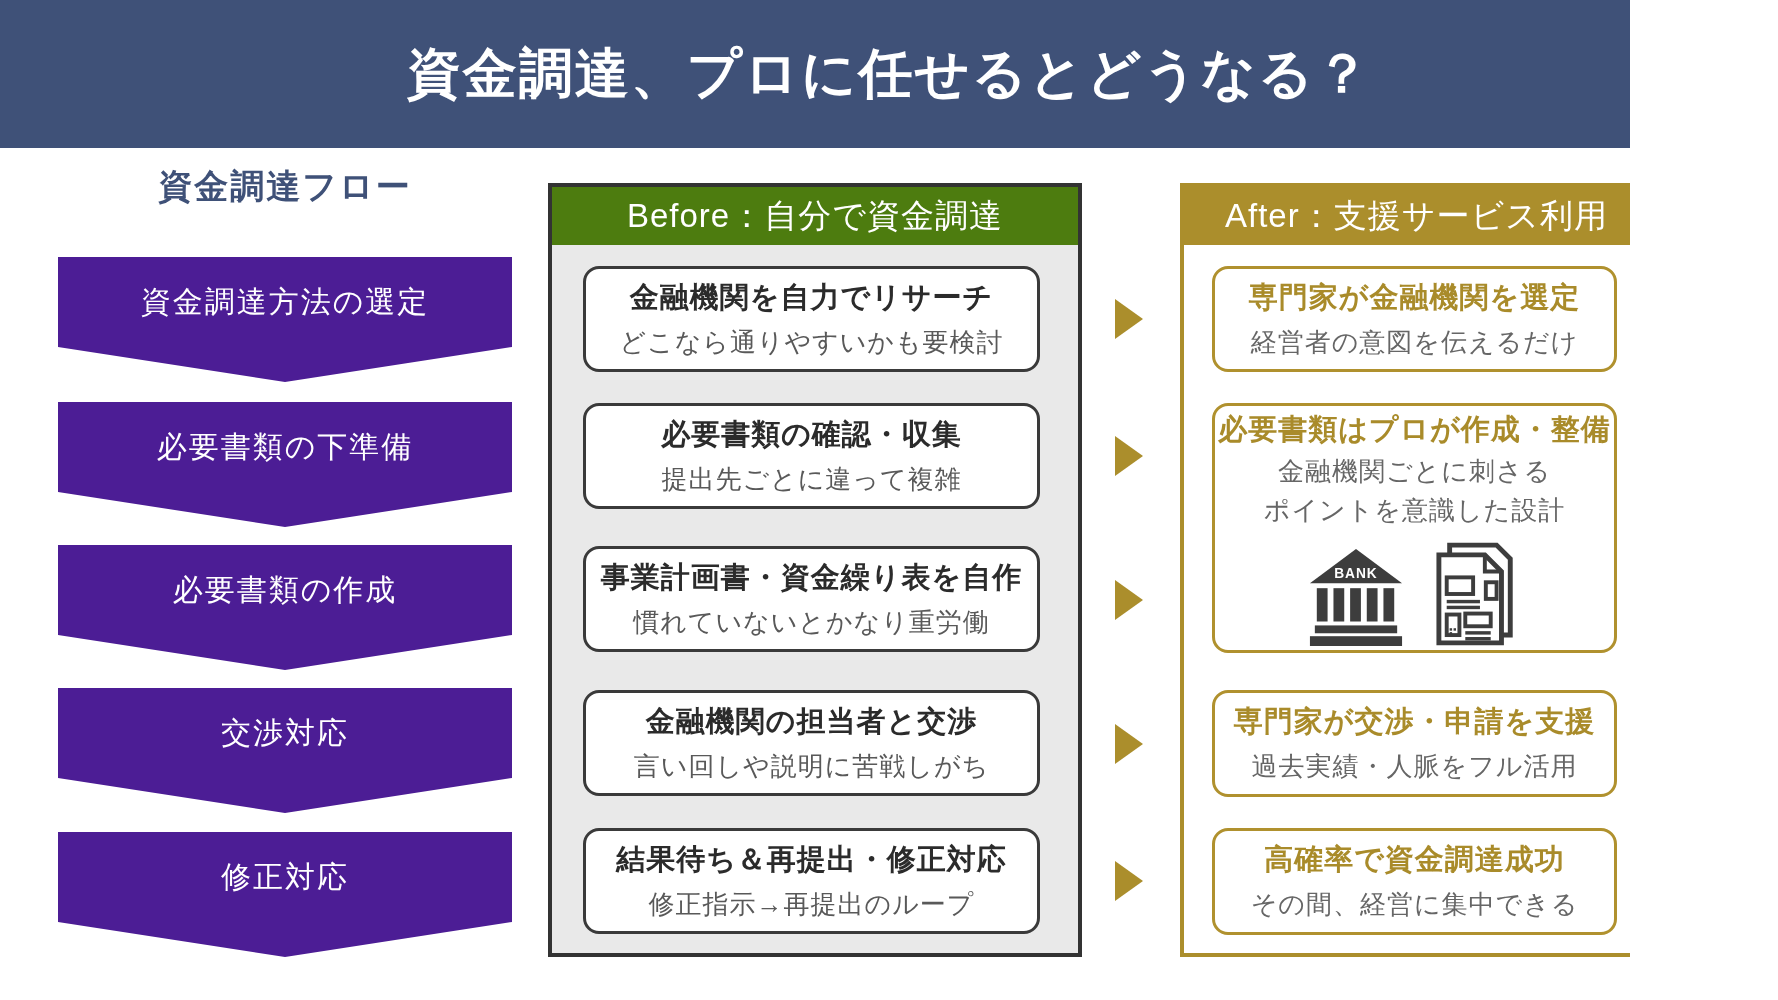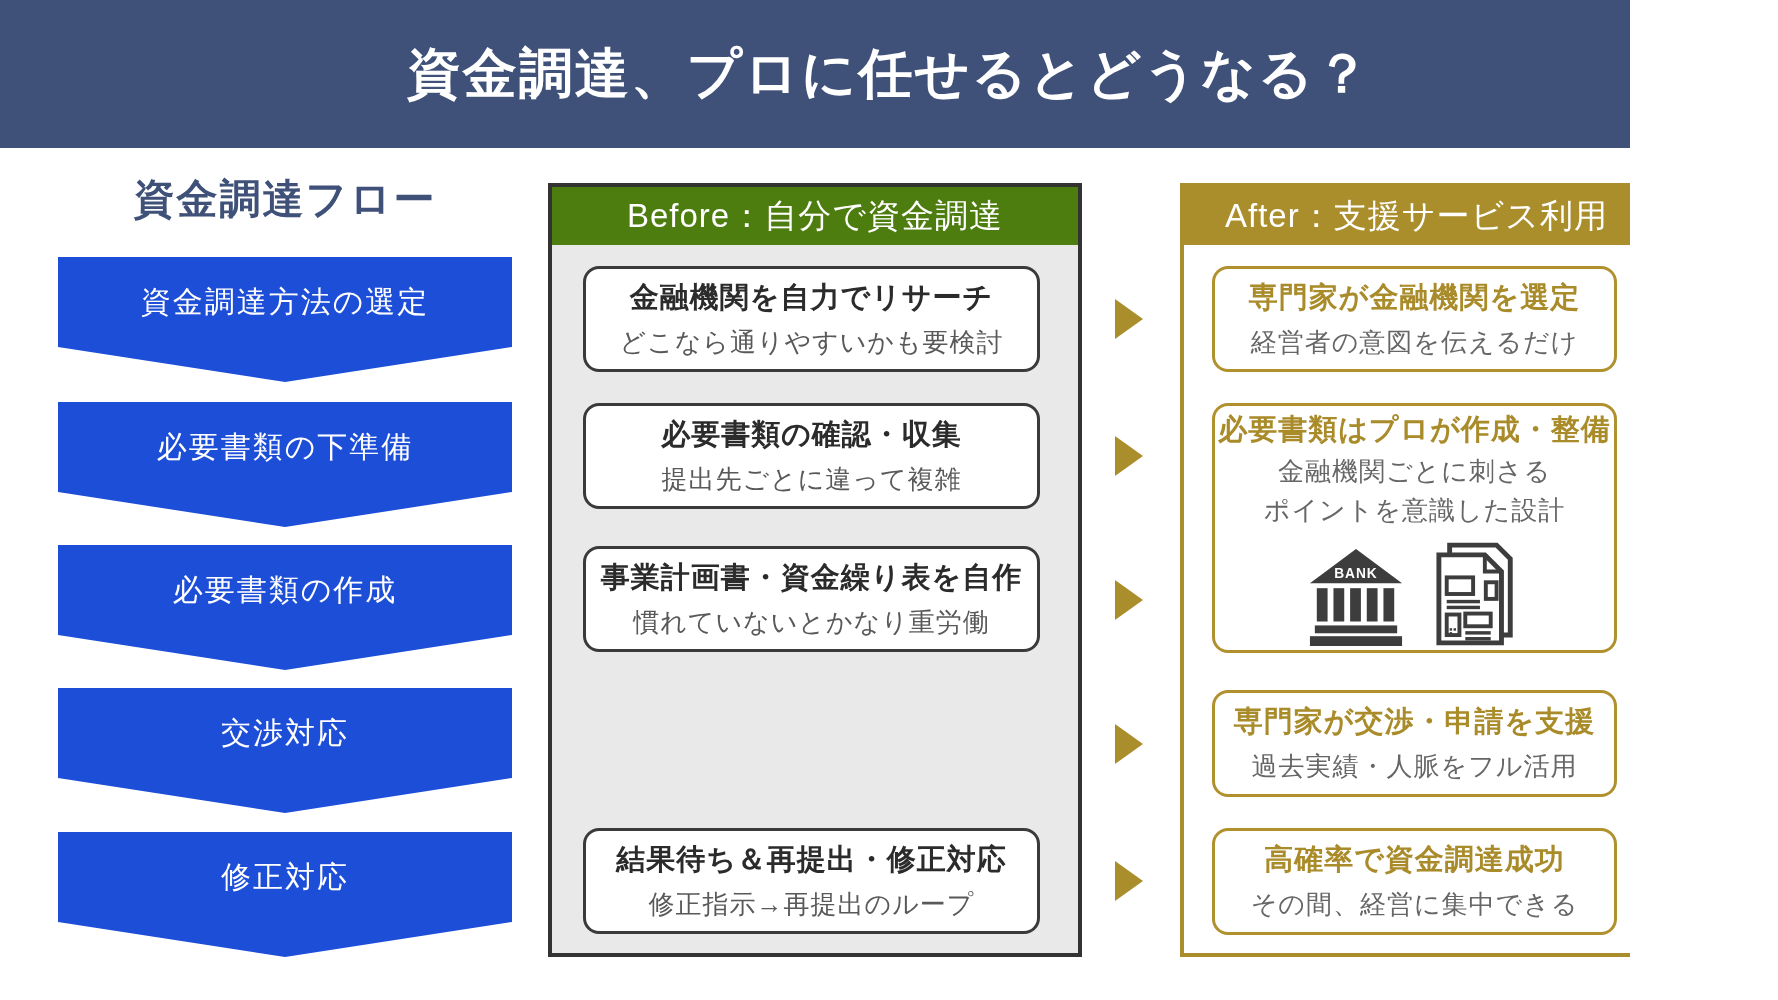--- a/index.html
+++ b/index.html
@@ -10,27 +10,27 @@
   
   .banner {
     position:absolute; left:0; top:0; width:1778px; height:148px;
     background:#3f5178; display:flex; align-items:center; justify-content:center;
   }
   .banner-title {
     color:#ffffff; font-size:54px; font-weight:900; letter-spacing:2px;
   }
   
   .flow-title {
-    position:absolute; left:58px; top:172px; width:454px; height:54px;
+    position:absolute; left:58px; top:160px; width:454px; height:54px;
     display:flex; align-items:center; justify-content:center;
-    color:#3f5178; font-size:41px; font-weight:700; letter-spacing:2px;
+    color:#3f5178; font-size:34px; font-weight:700; letter-spacing:2px;
   }
   .chev {
     position:absolute; left:58px; width:454px; height:125px;
-    background:#1d4ed8;
+    background:#4c1d95;
     clip-path:polygon(0 0, 100% 0, 100% 72%, 50% 100%, 0 72%);
   }
   .chev-label {
     height:90px; display:flex; align-items:center; justify-content:center;
     color:#ffffff; font-size:30px; font-weight:500; letter-spacing:2px;
   }
   
   .panel { position:absolute; top:183px; height:774px; box-sizing:border-box; }
   .panel-before {
     left:548px; width:534px; border:4px solid #333333; background:#e9e9e9;
@@ -99,20 +99,24 @@
       <div class="card-sub-b">どこなら通りやすいかも要検討</div>
     </div>
     <div class="card card-b" style="top:216px">
       <div class="card-title-b">必要書類の確認・収集</div>
       <div class="card-sub-b">提出先ごとに違って複雑</div>
     </div>
     <div class="card card-b" style="top:359px">
       <div class="card-title-b">事業計画書・資金繰り表を自作</div>
       <div class="card-sub-b">慣れていないとかなり重労働</div>
     </div>
+    <div class="card card-b" style="top:503px">
+      <div class="card-title-b">金融機関の担当者と交渉</div>
+      <div class="card-sub-b">言い回しや説明に苦戦しがち</div>
+    </div>
     <div class="card card-b" style="top:641px">
       <div class="card-title-b">結果待ち＆再提出・修正対応</div>
       <div class="card-sub-b">修正指示→再提出のループ</div>
     </div>
   </div>
 
   <div class="arrow" style="top:299px"></div>
   <div class="arrow" style="top:436px"></div>
   <div class="arrow" style="top:580px"></div>
   <div class="arrow" style="top:724px"></div>

